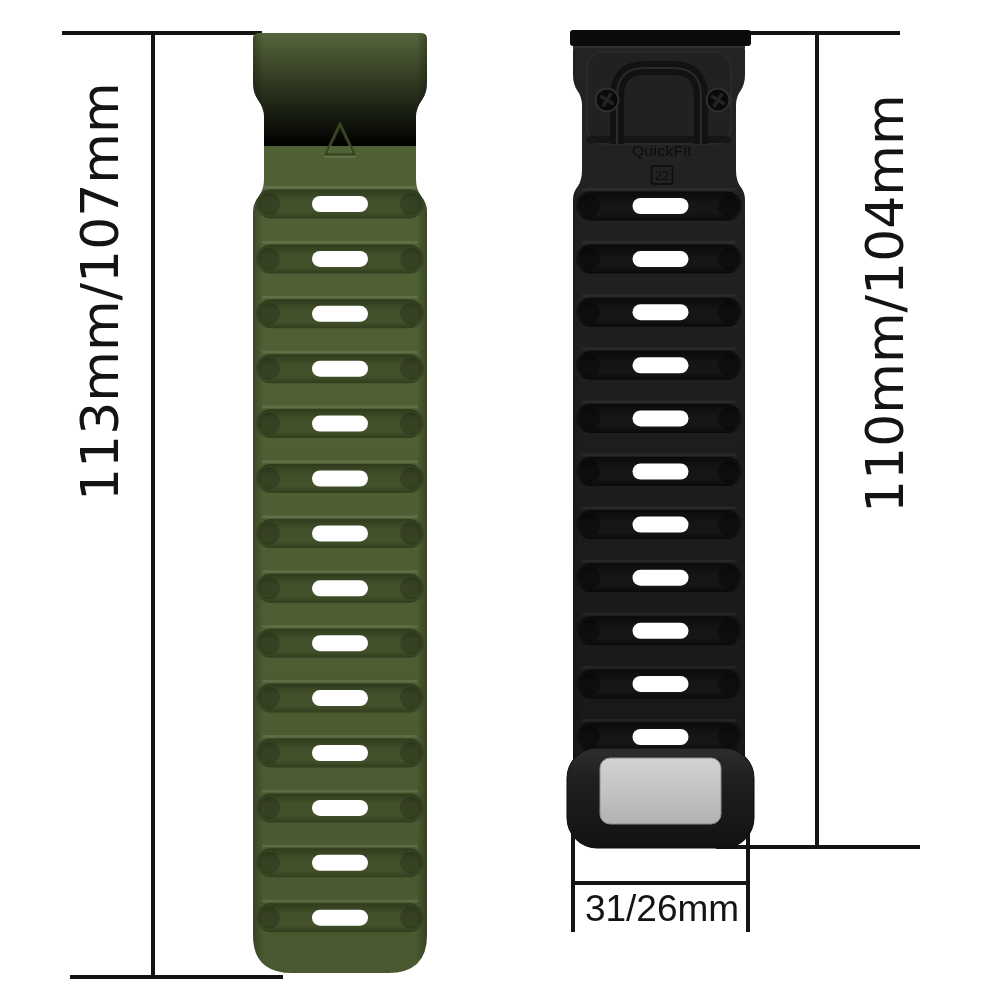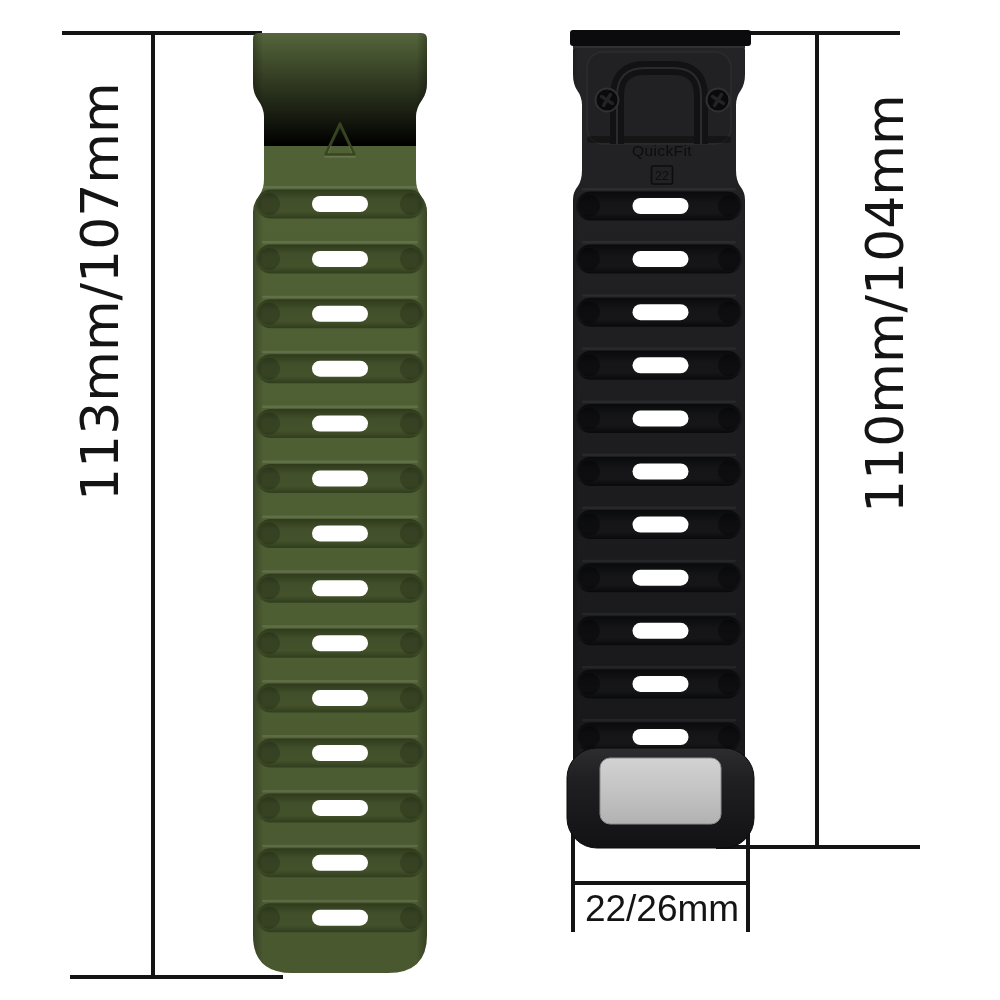--- a/index.html
+++ b/index.html
@@ -41,21 +41,21 @@
   <div class="dim-line" style="left:815px;top:33px;width:4px;height:814px;"></div>
   <div class="dim-line" style="left:737px;top:31px;width:163px;height:4px;"></div>
   <div class="dim-line" style="left:716px;top:845px;width:204px;height:4px;"></div>
   <div class="dim-label-v" style="left:885px;top:513px;">
     <span>110mm/104mm</span>
   </div>
 
   <div class="dim-line" style="left:573px;top:881px;width:177px;height:4px;"></div>
   <div class="dim-line" style="left:571px;top:793px;width:4px;height:139px;"></div>
   <div class="dim-line" style="left:746px;top:793px;width:4px;height:139px;"></div>
-  <div class="dim-label-h" style="left:662px;top:909px;">22/26mm</div>
+  <div class="dim-label-h" style="left:662px;top:909px;">31/26mm</div>
 
   <svg class="strap-svg" style="left:253px;top:33px;" width="174" height="940" viewBox="0 0 174 940">
     <defs>
       <linearGradient id="gBody" x1="0" y1="0" x2="0" y2="1">
         <stop offset="0" stop-color="#56663b"></stop>
         <stop offset="0.12" stop-color="#50613 5"></stop>
         <stop offset="0.12" stop-color="#506135"></stop>
         <stop offset="0.6" stop-color="#4e5e33"></stop>
         <stop offset="1" stop-color="#49582f"></stop>
       </linearGradient>

